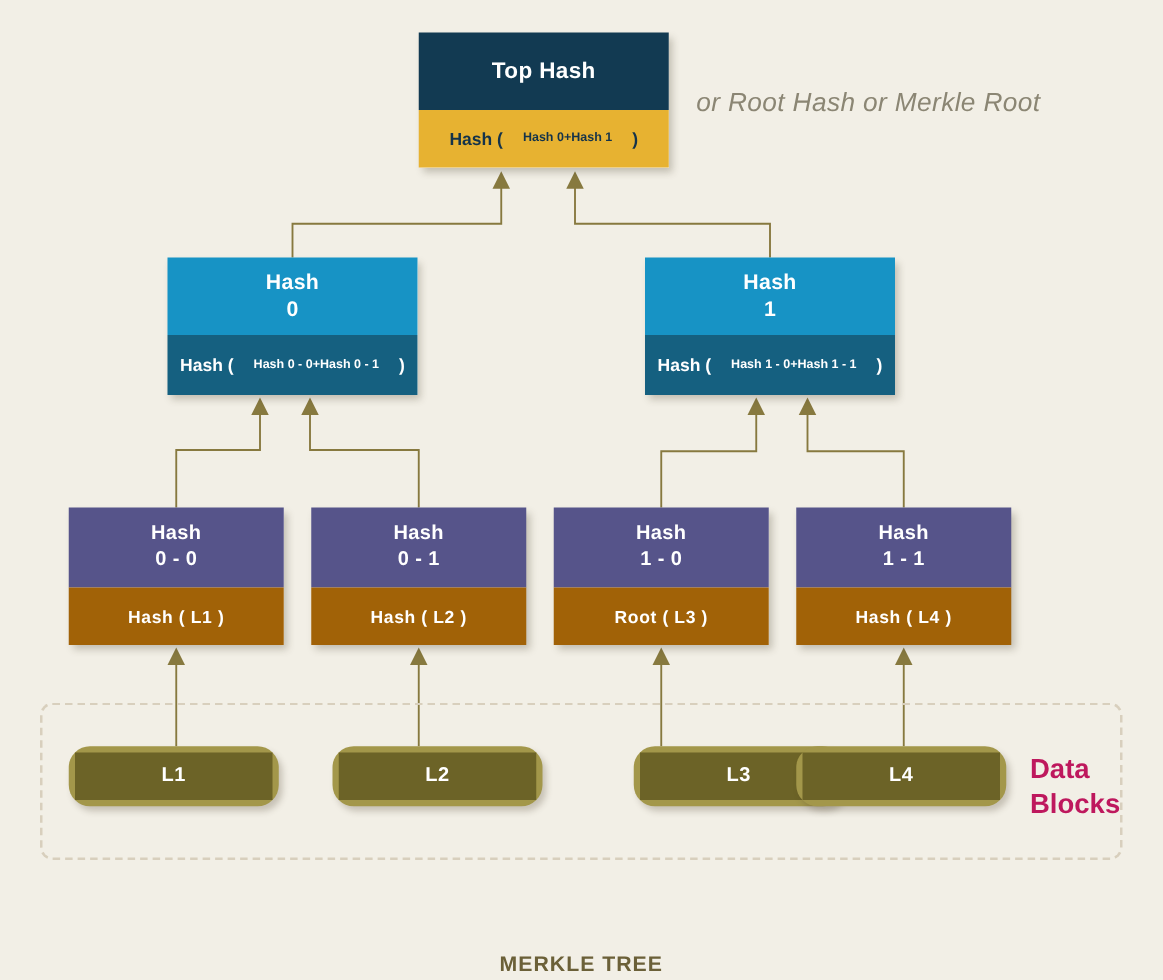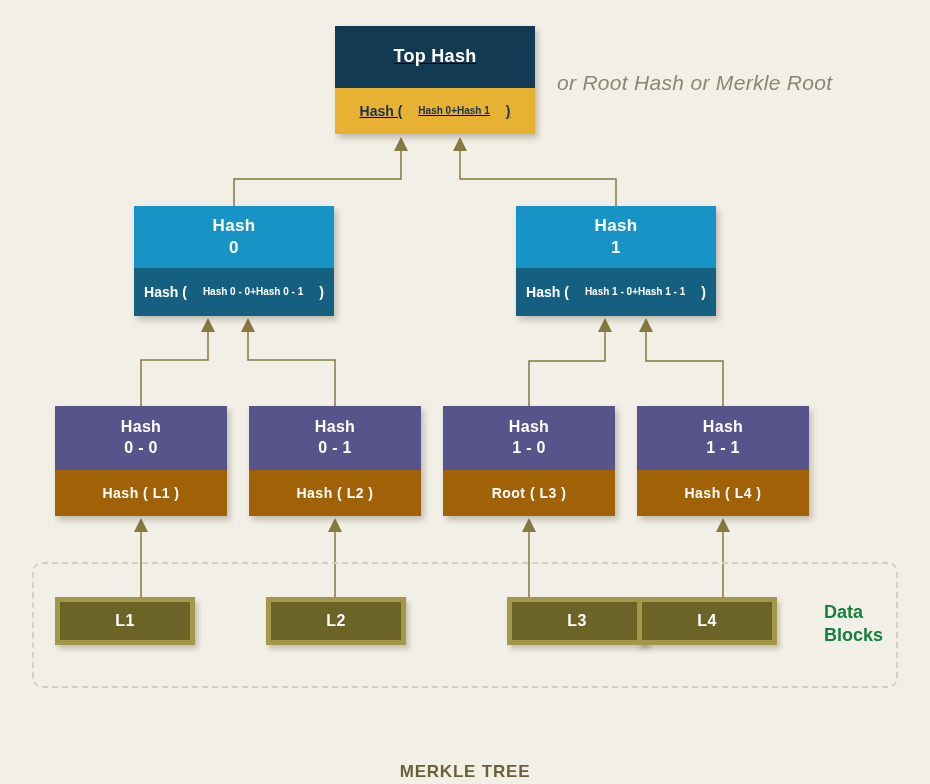--- a/index.html
+++ b/index.html
@@ -55,34 +55,35 @@
     font-style:italic;font-size:21px;color:#8b8674;letter-spacing:.3px;
     white-space:nowrap;
   }
   
   .datazone{
     position:absolute;left:32px;top:562px;width:866px;height:126px;
     border:2px dashed #d8cfbd;border-radius:10px;
     box-sizing:border-box;
   }
   .datablock{
-    position:absolute;top:597px;width:140px;height:48px;
+    position:absolute;top:597px;width:168px;height:48px;
     background:#a3974a;padding:0;
     box-shadow:3px 4px 5px rgba(70,60,40,.25);
     box-sizing:border-box;
     display:flex;
+    border-radius:17px;
   }
   .datablock-inner{
     margin:5px;flex:1;background:#6c6327;
     display:flex;align-items:center;justify-content:center;
     color:#ffffff;font-weight:bold;font-size:16px;letter-spacing:.5px;
   }
   .datazone-label{
     position:absolute;left:824px;top:601px;
-    font-weight:bold;font-size:18px;line-height:1.25;color:#15803d;
+    font-weight:bold;font-size:22px;line-height:1.25;color:#be185d;
   }
   
   .footer-title{
     position:absolute;left:0;top:762px;width:930px;
     text-align:center;font-weight:bold;font-size:17px;
     letter-spacing:.8px;color:#6b6038;
   }
 </style>
 </head>
 <body>
@@ -112,21 +113,21 @@
       <polygon points="248,318 241,332 255,332"></polygon>
       <polygon points="605,318 598,332 612,332"></polygon>
       <polygon points="646,318 639,332 653,332"></polygon>
       <polygon points="141,518 134,532 148,532"></polygon>
       <polygon points="335,518 328,532 342,532"></polygon>
       <polygon points="529,518 522,532 536,532"></polygon>
       <polygon points="723,518 716,532 730,532"></polygon>
     </g>
   </svg>
 
-  <div class="node" style="left:335px;top:26px;width:200px;text-decoration:underline;">
+  <div class="node" style="left:335px;top:26px;width:200px;">
     <div class="node-title root-top">
       <span>Top Hash</span>
     </div>
     <div class="node-formula root-bottom">
       <div class="formula">
         <span class="paren">Hash (</span>
         <span class="stack">
           <span>Hash 0</span>
           <span>+</span>
           <span>Hash 1</span>

